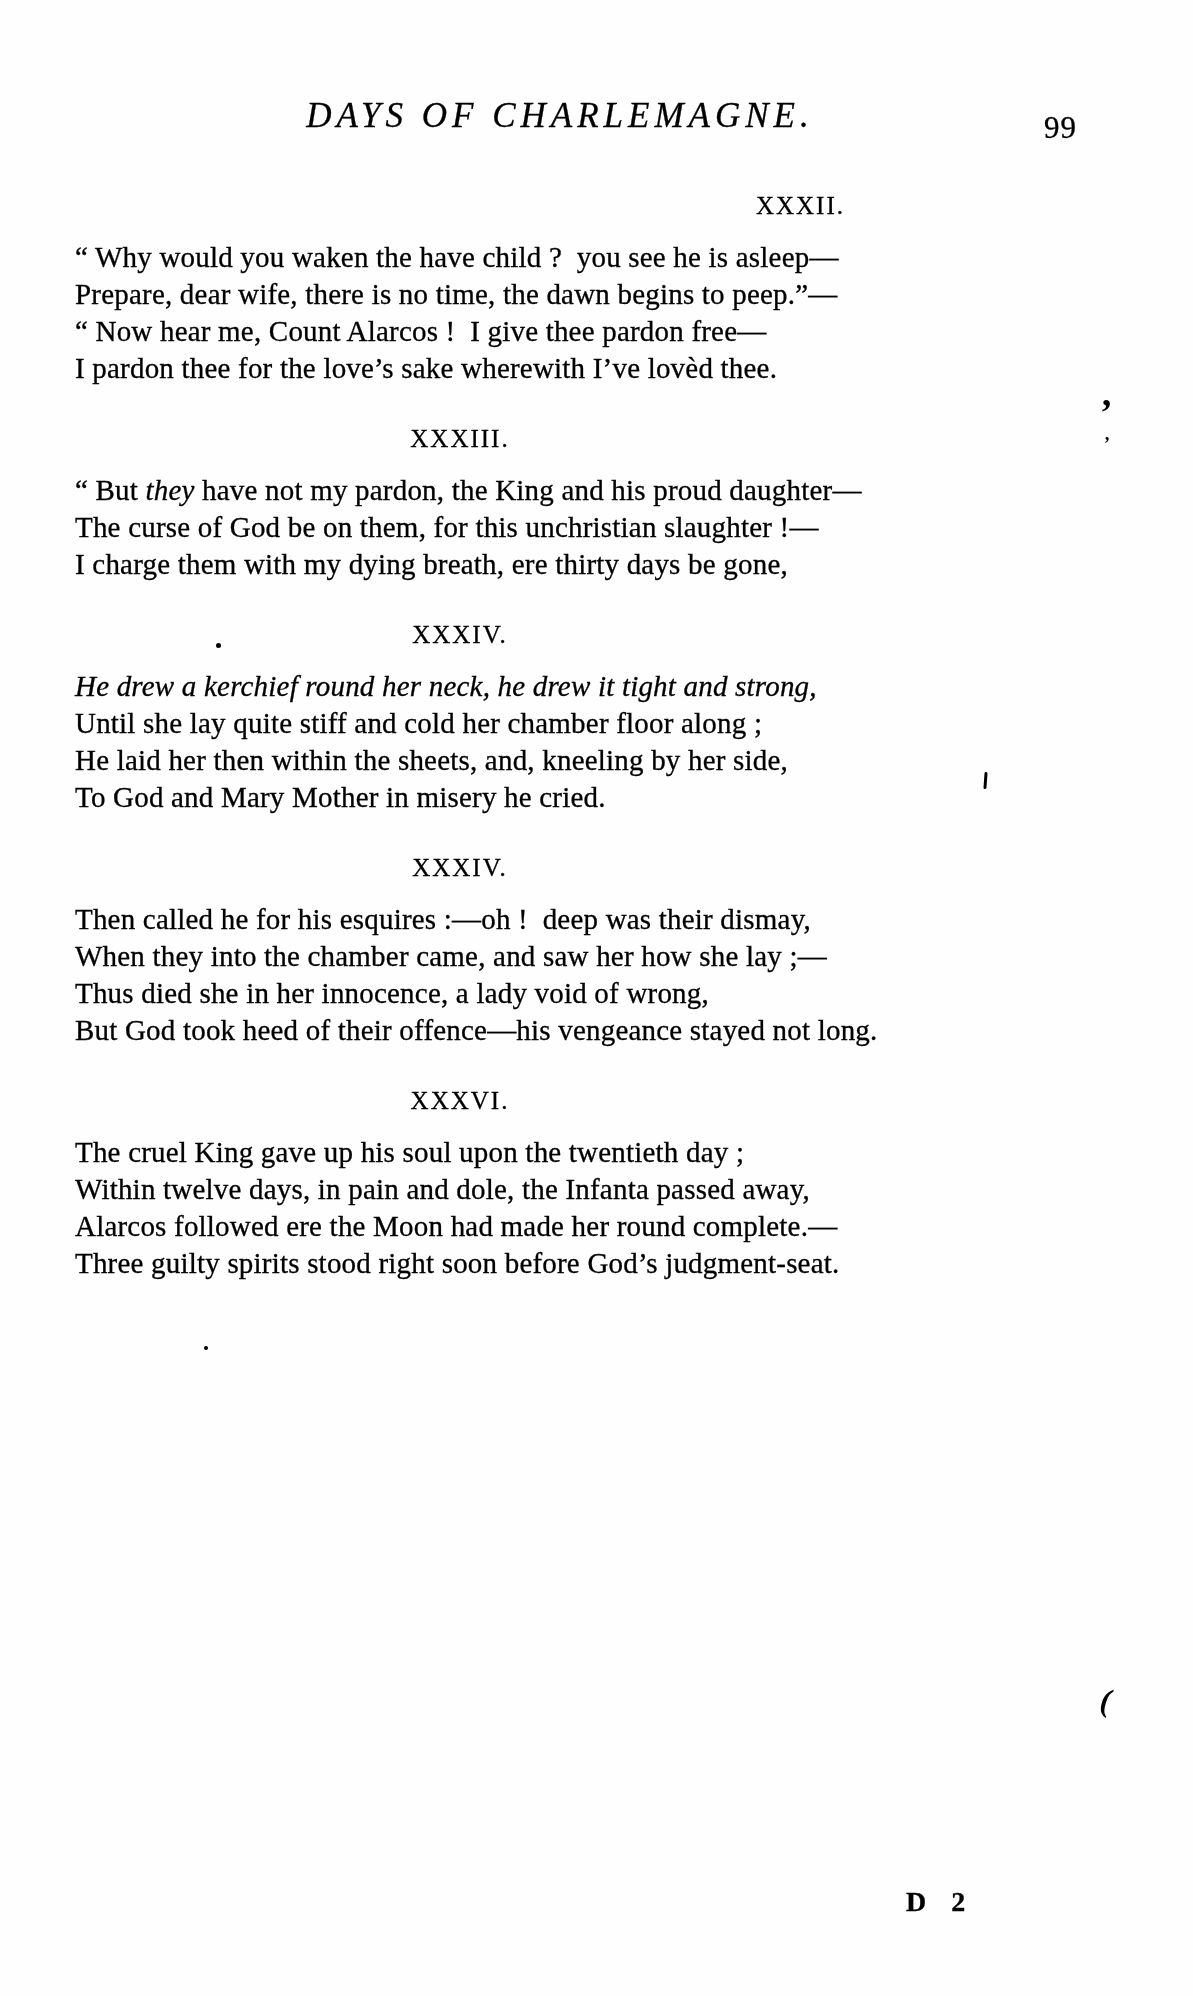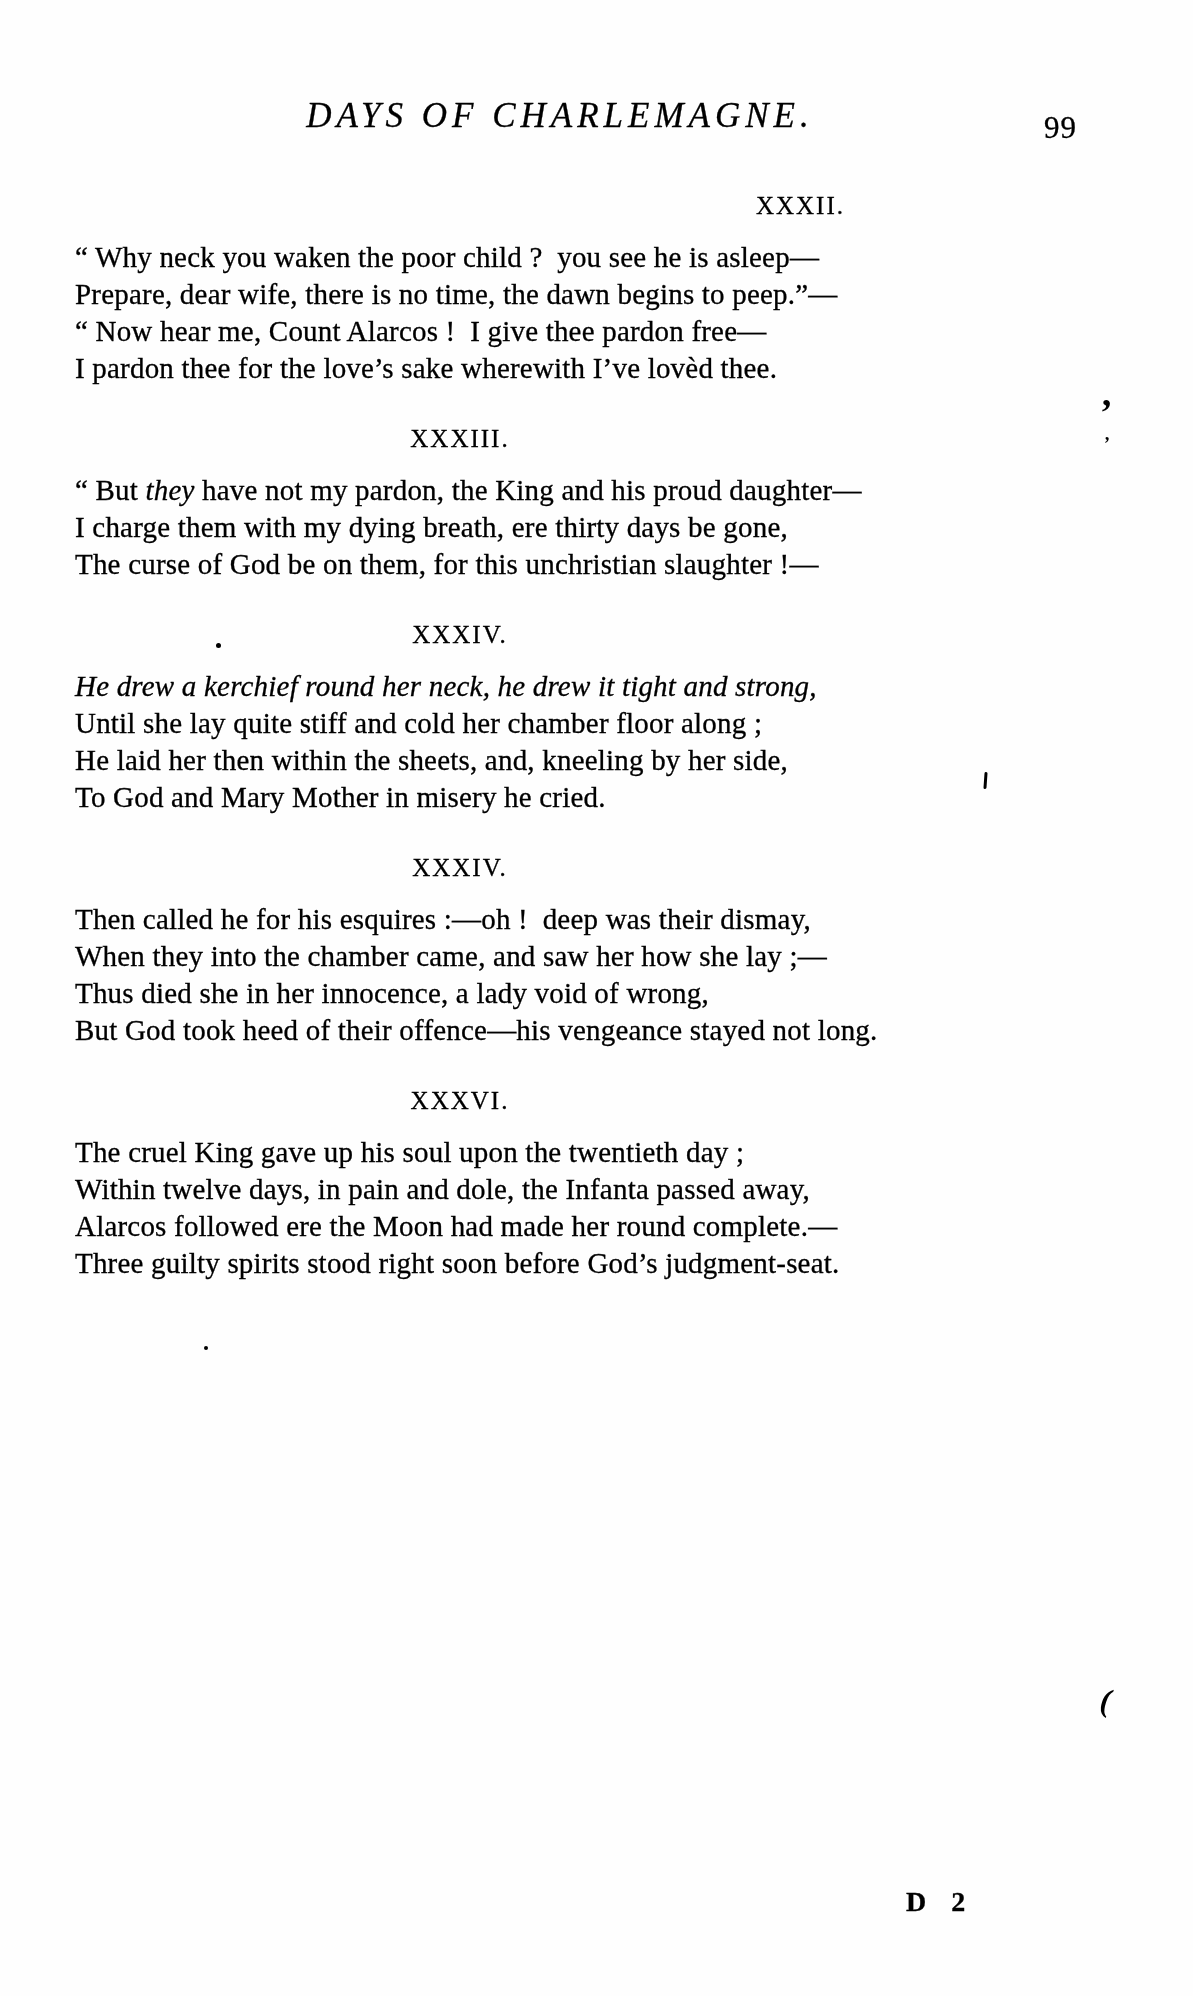--- a/index.html
+++ b/index.html
@@ -49,28 +49,28 @@
 <body>
 
 <div class="page">
 
   <div class="running-title">DAYS OF CHARLEMAGNE.</div>
 
   <div class="page-number">99</div>
 
   <div class="poem">
       <div class="stanza-heading">XXXII.</div>
-      <div class="poem-line"><span>“ Why neck you waken the poor child ? you see he is asleep—</span></div>
+      <div class="poem-line"><span>“ Why would you waken the have child ? you see he is asleep—</span></div>
       <div class="poem-line"><span>Prepare, dear wife, there is no time, the dawn begins to peep.”—</span></div>
       <div class="poem-line"><span>“ Now hear me, Count Alarcos ! I give thee pardon free—</span></div>
       <div class="poem-line"><span>I pardon thee for the love’s sake wherewith I’ve lovèd thee.</span></div>
       <div class="stanza-heading">XXXIII.</div>
       <div class="poem-line"><span>“ But </span><i>they</i><span> have not my pardon, the King and his proud daughter—</span></div>
+      <div class="poem-line"><span>The curse of God be on them, for this unchristian slaughter !—</span></div>
       <div class="poem-line"><span>I charge them with my dying breath, ere thirty days be gone,</span></div>
-      <div class="poem-line"><span>The curse of God be on them, for this unchristian slaughter !—</span></div>
       <div class="stanza-heading">XXXIV.</div>
       <div class="poem-line"><i>He drew a kerchief round her neck, he drew it tight and strong,</i></div>
       <div class="poem-line"><span>Until she lay quite stiff and cold her chamber floor along ;</span></div>
       <div class="poem-line"><span>He laid her then within the sheets, and, kneeling by her side,</span></div>
       <div class="poem-line"><span>To God and Mary Mother in misery he cried.</span></div>
       <div class="stanza-heading">XXXIV.</div>
       <div class="poem-line"><span>Then called he for his esquires :—oh ! deep was their dismay,</span></div>
       <div class="poem-line"><span>When they into the chamber came, and saw her how she lay ;—</span></div>
       <div class="poem-line"><span>Thus died she in her innocence, a lady void of wrong,</span></div>
       <div class="poem-line"><span>But God took heed of their offence—his vengeance stayed not long.</span></div>

